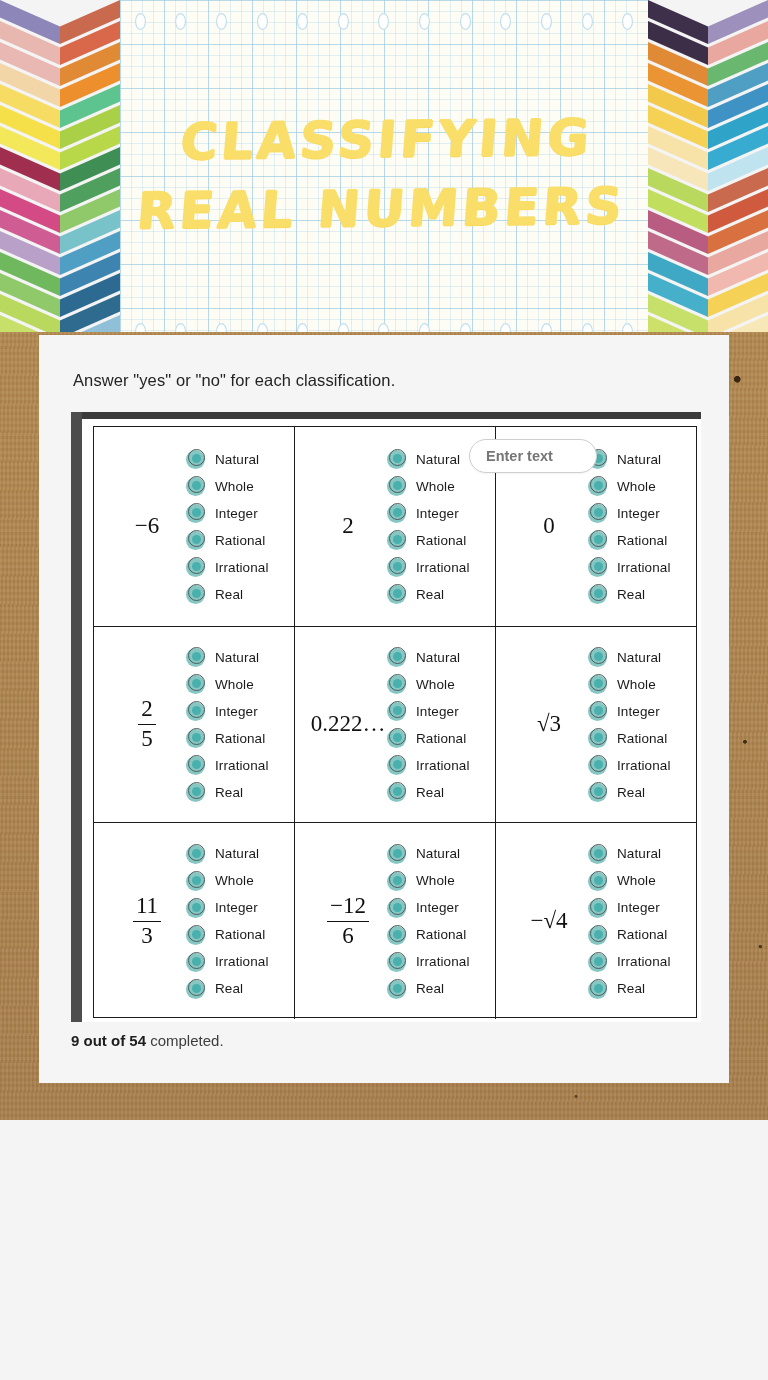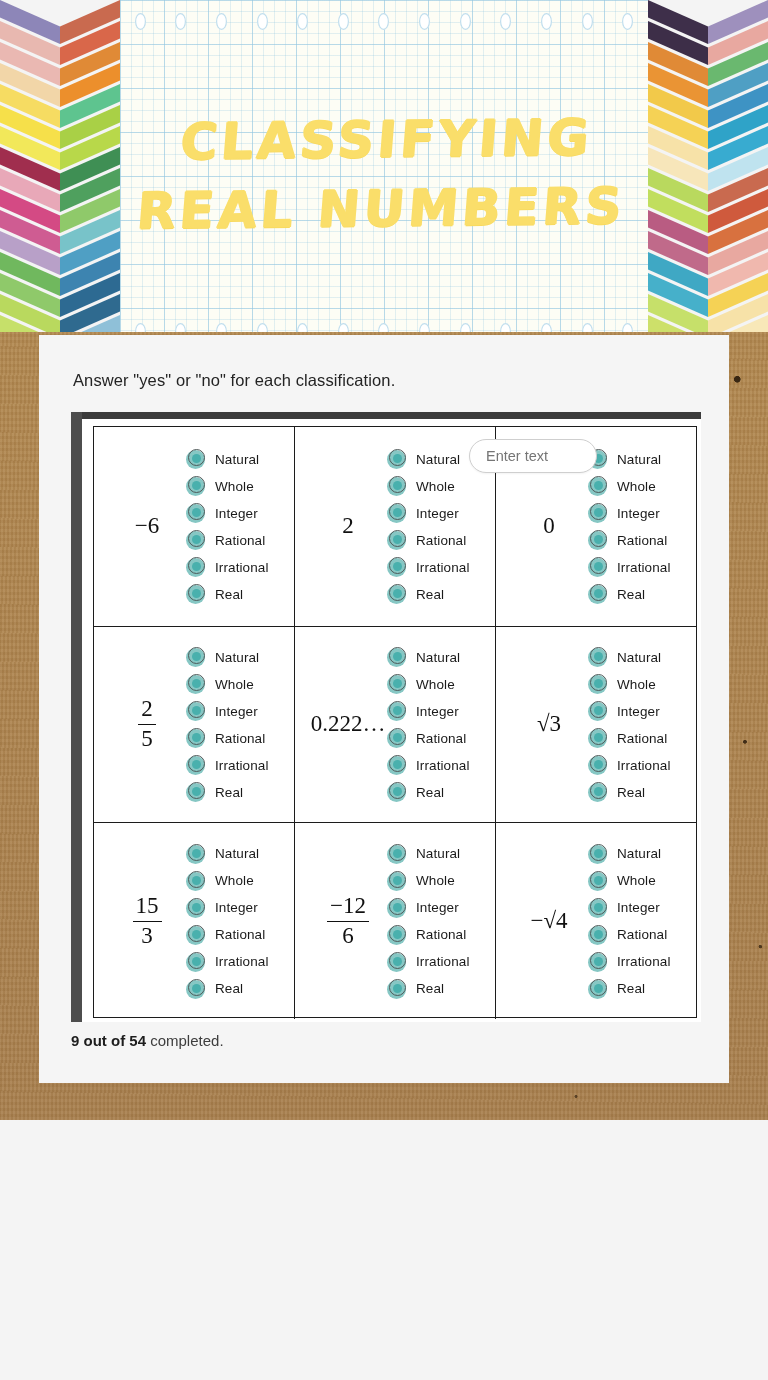--- a/index.html
+++ b/index.html
@@ -261,20 +261,21 @@
     border: 1px solid #cfcfcf;
     border-radius: 18px;
     background: #ffffff;
     font-family: "Liberation Sans", sans-serif;
     font-size: 14.5px;
     color: #6b6b6b;
     padding: 0 16px;
     outline: none;
     z-index: 5;
     box-shadow: 0 1px 2px rgba(0,0,0,.05);
+    font-weight: bold;
   }
 
   .progress {
     margin: 10px 0 0 0;
     font-size: 15px;
     color: #3d3d3d;
   }
   .progress b { font-weight: bold; color: #1d1d1d; }
 </style>
 </head>
@@ -792,21 +793,21 @@
                 <span class="bullet">
                   <span class="disc"></span>
                   <span class="ring"></span>
                   <span class="dot"></span>
                 </span>
                 <span class="opt-label">Real</span>
               </div>
             </div>
           </div>
           <div class="cell">
-            <div class="value"><span class="frac"><span class="num">15</span><span class="bar"></span><span class="den">3</span></span></div>
+            <div class="value"><span class="frac"><span class="num">11</span><span class="bar"></span><span class="den">3</span></span></div>
             <div class="options">
               <div class="opt">
                 <span class="bullet">
                   <span class="disc"></span>
                   <span class="ring"></span>
                   <span class="dot"></span>
                 </span>
                 <span class="opt-label">Natural</span>
               </div>
               <div class="opt">

